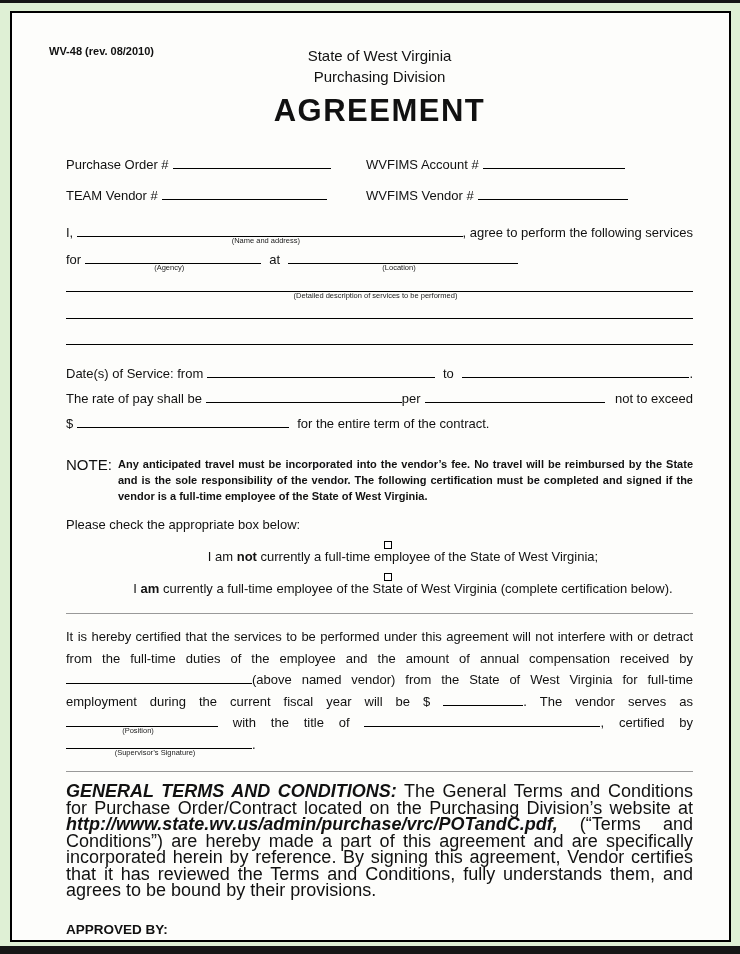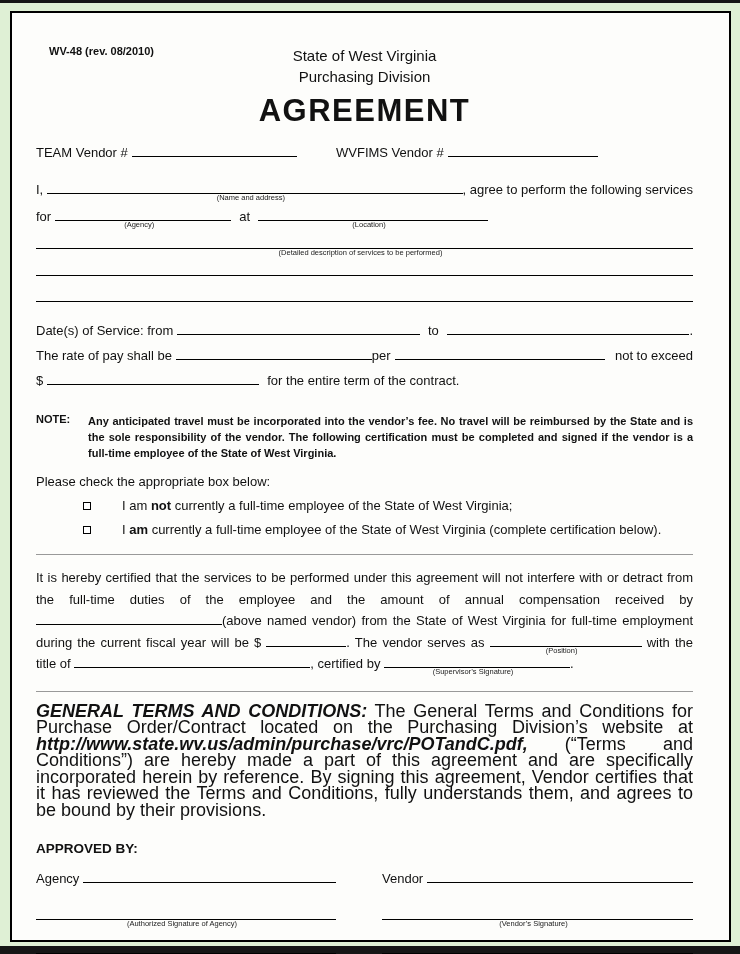--- a/index.html
+++ b/index.html
@@ -11,21 +11,21 @@
     position:relative;
     overflow:hidden;
   }
   .edge-bar { position:absolute; left:0; width:740px; background:#161616; }
   .edge-top { top:0; height:3px; }
   .edge-bottom { bottom:0; height:8px; }
   .page {
     position:absolute; top:11px; left:10px; right:9px; bottom:12px;
     background:#fdfdfb;
     border:2px solid #000;
-    padding:24px 36px 0 24px;
+    padding:24px 36px 0 54px;
     font-size:13px;
   }
   
   .rev { position:absolute; top:32px; left:37px; font-weight:bold; font-size:11px; }
   .hdr { text-align:center; margin-top:8px; }
   .hdr .org { font-size:15px; line-height:21px; }
   .hdr .title { font-size:31px; font-weight:bold; letter-spacing:1.5px; margin-top:6px; }
   
   .frow { display:flex; align-items:baseline; }
   .lbl { white-space:nowrap; }
@@ -42,25 +42,25 @@
     color:#222; white-space:nowrap; border:none;
   }
   .mlr { margin-left:8px; margin-right:4px; }
   
   .idrow { margin-top:15px; }
   .idrow .halfL { display:flex; align-items:baseline; width:300px; }
   .idrow .halfR { display:flex; align-items:baseline; flex:1; }
   .row1 { margin-top:27px; }
   
   .note { display:flex; margin-top:25px; }
-  .note-lbl { width:52px; font-weight:bold; font-size:11px; }
+  .note-lbl { width:52px; font-weight:normal; font-size:15px; }
   .note-txt { flex:1; font-weight:bold; font-size:11px; line-height:16px; text-align:justify; }
   
   .chk-intro { margin-top:13px; }
-  .chk-row { display:flex; align-items:center; margin-left:47px; margin-top:9px; }
+  .chk-row { display:flex; align-items:center; margin-left:47px; margin-top:9px;flex-direction:column; }
   .chk {
     width:8px; height:8px; border:1px solid #000; background:#fff;
     margin-right:31px; flex:0 0 auto;
   }
   .b { font-weight:bold; }
   
   .sect-rule { border-top:1px solid #999; }
   .cert { margin-top:17px; padding-top:12px; font-size:13px; line-height:21.5px; text-align:justify; }
   .cert .blank { margin-left:0; margin-right:0; }
   
@@ -83,20 +83,30 @@
 <div class="page">
 
   <div class="rev">WV-48 (rev. 08/2010)</div>
 
   <div class="hdr">
     <div class="org">State of West Virginia</div>
     <div class="org">Purchasing Division</div>
     <div class="title">AGREEMENT</div>
   </div>
 
+  <div class="frow idrow row1">
+    <div class="halfL">
+      <span class="lbl">Purchase Order #</span>
+      <span class="blank" style="width:158px"></span>
+    </div>
+    <div class="halfR">
+      <span class="lbl">WVFIMS Account #</span>
+      <span class="blank" style="width:142px"></span>
+    </div>
+  </div>
 
   <div class="frow idrow">
     <div class="halfL">
       <span class="lbl">TEAM Vendor #</span>
       <span class="blank" style="width:165px"></span>
     </div>
     <div class="halfR">
       <span class="lbl">WVFIMS Vendor #</span>
       <span class="blank" style="width:150px"></span>
     </div>

